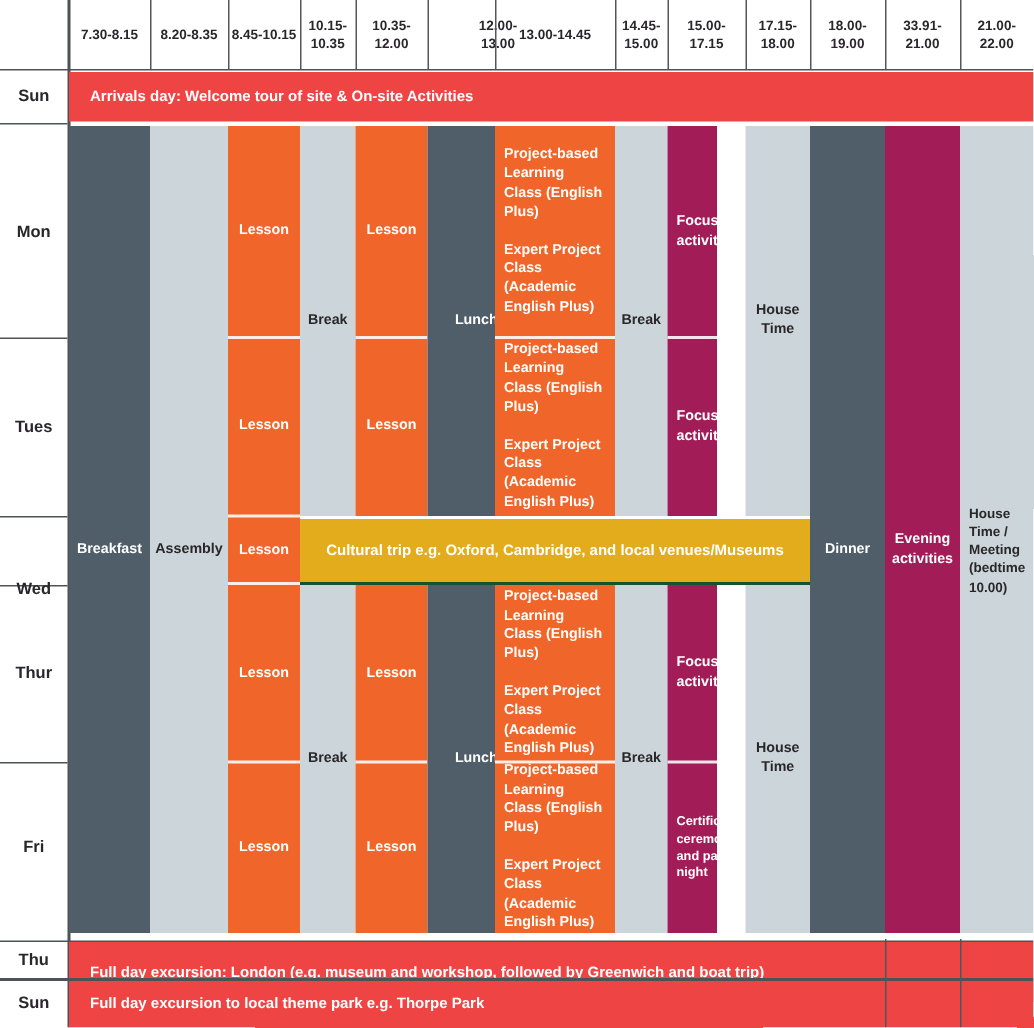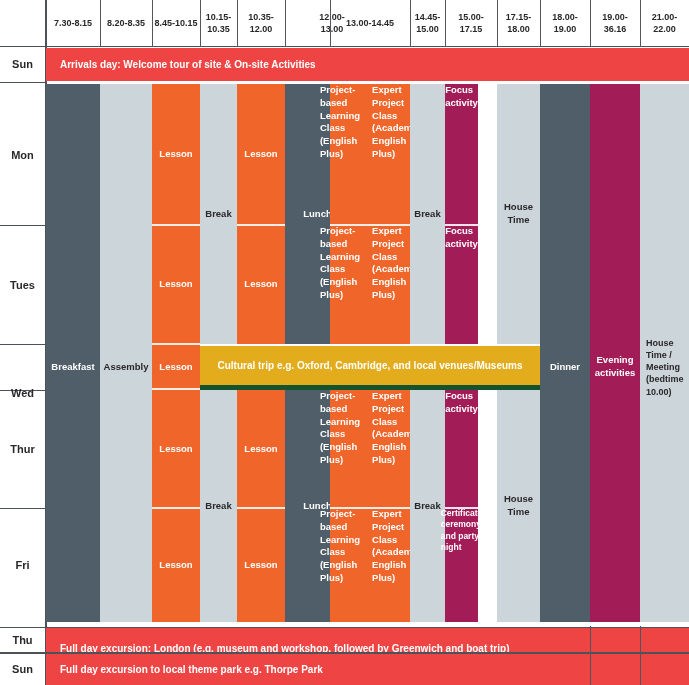--- a/index.html
+++ b/index.html
@@ -33,63 +33,63 @@
 
   
   #week { left:0; top:84px; width:689px; height:538px; }
   .col { top:0; height:538px; }
   .bg-slate   { background:#4f5e69; }
   .bg-gray    { background:#ccd5d9; }
   .bg-orange  { background:#f0662a; }
   .bg-magenta { background:#a21d58; }
 
   .seg {
-    left:0; right:0; display:flex; flex-direction:row;
+    left:0; right:0; display:flex; flex-direction:column;
     align-items:center; justify-content:center;
     color:#ffffff; font-size:9.5px; line-height:1.35; text-align:center;
   }
   .seg.dark-text { color:#29272a; }
   .seg.left-text { align-items:flex-start; text-align:left; padding:0 6px; }
   .seg.project { gap:12px; }
   .seg.small { font-size:8.5px; }
 
   .divider { left:0; right:0; height:2px; background:rgba(255,255,255,0.88); }
 
   .mid-label {
     left:0; right:0; top:283px; transform:translateY(-50%);
     display:flex; flex-direction:column; align-items:center; justify-content:center;
     color:#ffffff; font-size:9.5px; line-height:1.35; text-align:center;
   }
   .mid-label.dark-text { color:#29272a; }
   .mid-label.left-text { align-items:flex-start; text-align:left; padding:0 6px; font-size:9px; }
 
   #wed-banner {
     left:200px; width:340px; top:260px; height:46px;
-    background:#e3ac1c; border-top:2px solid #fff; border-bottom:5px solid #14532d;
+    background:#e3ac1c; border-top:2px solid #fff; border-bottom:2px solid #14532d;
     display:flex; align-items:center; justify-content:center; text-align:center;
     color:#fff; font-size:10px; z-index:5;
   }
 
   .vline-bottom { width:1.5px; top:626px; height:59px; background:#4e565e; z-index:6; }
 </style>
 </head>
 <body>
 
 <div class="abs hcell" style="left:46px;width:54px;">7.30-8.15</div>
 <div class="abs hcell" style="left:100px;width:52px;">8.20-8.35</div>
 <div class="abs hcell" style="left:152px;width:48px;">8.45-10.15</div>
 <div class="abs hcell" style="left:200px;width:37px;">10.15-10.35</div>
 <div class="abs hcell" style="left:237px;width:48px;">10.35-12.00</div>
 <div class="abs hcell" style="left:285px;width:45px;padding-left:47px;">12.00-13.00</div>
 <div class="abs hcell" style="left:330px;width:80px;">13.00-14.45</div>
 <div class="abs hcell" style="left:410px;width:35px;">14.45-15.00</div>
 <div class="abs hcell" style="left:445px;width:52px;">15.00-17.15</div>
 <div class="abs hcell" style="left:497px;width:43px;">17.15-18.00</div>
 <div class="abs hcell" style="left:540px;width:50px;">18.00-19.00</div>
-<div class="abs hcell" style="left:590px;width:50px;">19.00-36.16</div>
+<div class="abs hcell" style="left:590px;width:50px;">33.91-21.00</div>
 <div class="abs hcell" style="left:640px;width:49px;">21.00-22.00</div>
 
 <div class="abs vline-h" style="left:100px;"></div>
 <div class="abs vline-h" style="left:152px;"></div>
 <div class="abs vline-h" style="left:200px;"></div>
 <div class="abs vline-h" style="left:237px;"></div>
 <div class="abs vline-h" style="left:285px;"></div>
 <div class="abs vline-h" style="left:330px;"></div>
 <div class="abs vline-h" style="left:410px;"></div>
 <div class="abs vline-h" style="left:445px;"></div>

